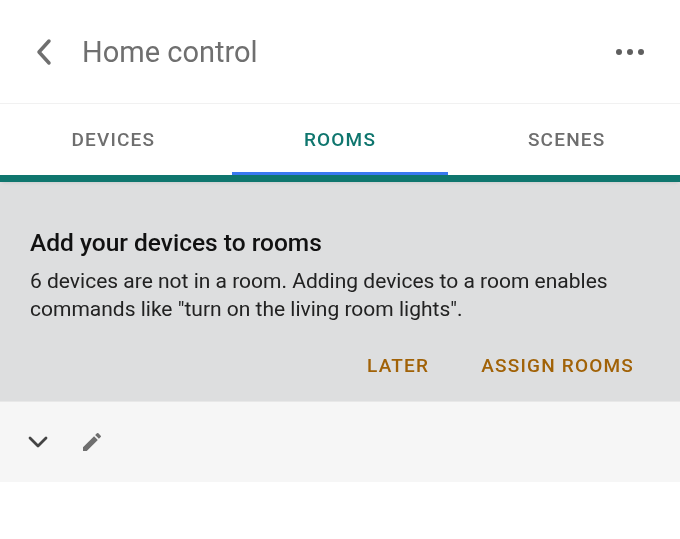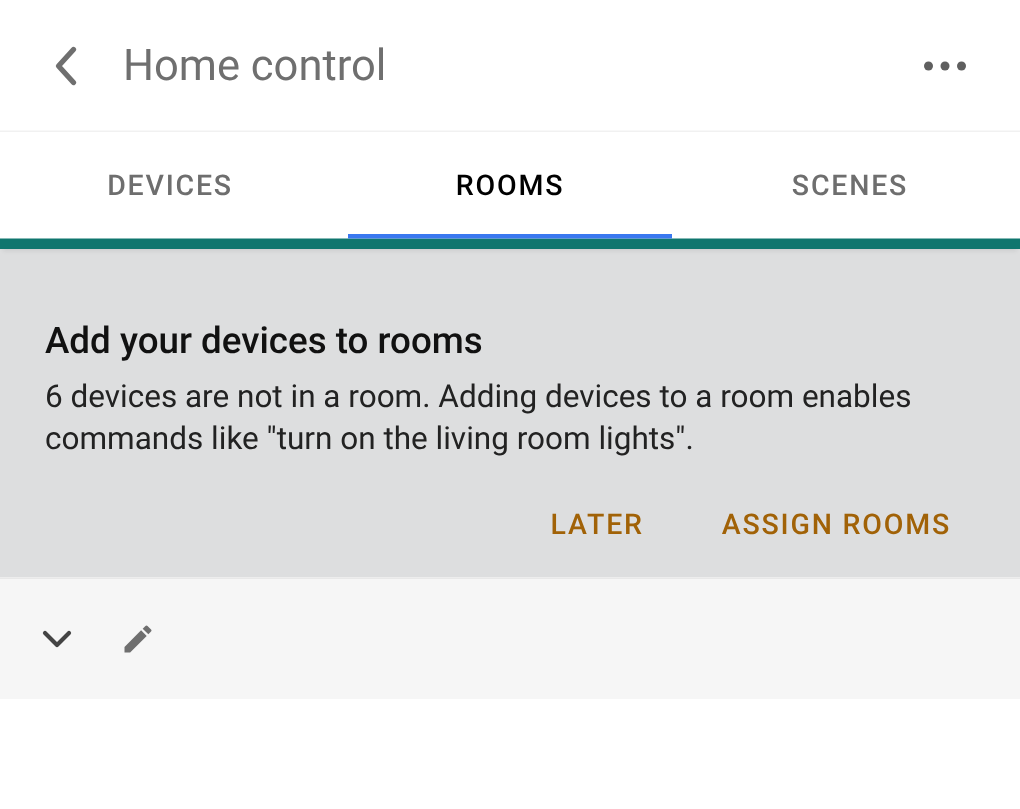--- a/index.html
+++ b/index.html
@@ -11,21 +11,21 @@
     }
     body {
       width: 680px;
       height: 539px;
       background: #fff;
       overflow: hidden;
     }
     .header {
       display: flex;
       align-items: center;
-      height: 88px;
+      height: 104px;
       padding: 0 28px 0 28px;
       border-bottom: 1px solid #f1f1f1;
     }
     .back-btn {
       display: flex;
       align-items: center;
       justify-content: center;
       width: 32px;
       height: 32px;
       margin-right: 22px;
@@ -63,21 +63,21 @@
       display: flex;
       align-items: center;
       justify-content: center;
       font-size: 19px;
       letter-spacing: 1.2px;
       font-weight: 500;
       color: #6e6e6e;
       position: relative;
     }
     .tab.active {
-      color: #000000;
+      color: #0f766e;
       align-items: center;
     }
     .tab.active::after {
       content: "";
       position: absolute;
       bottom: 0;
       left: 5px;
       right: 5px;
       height: 3px;
       background: #3a78f0;

